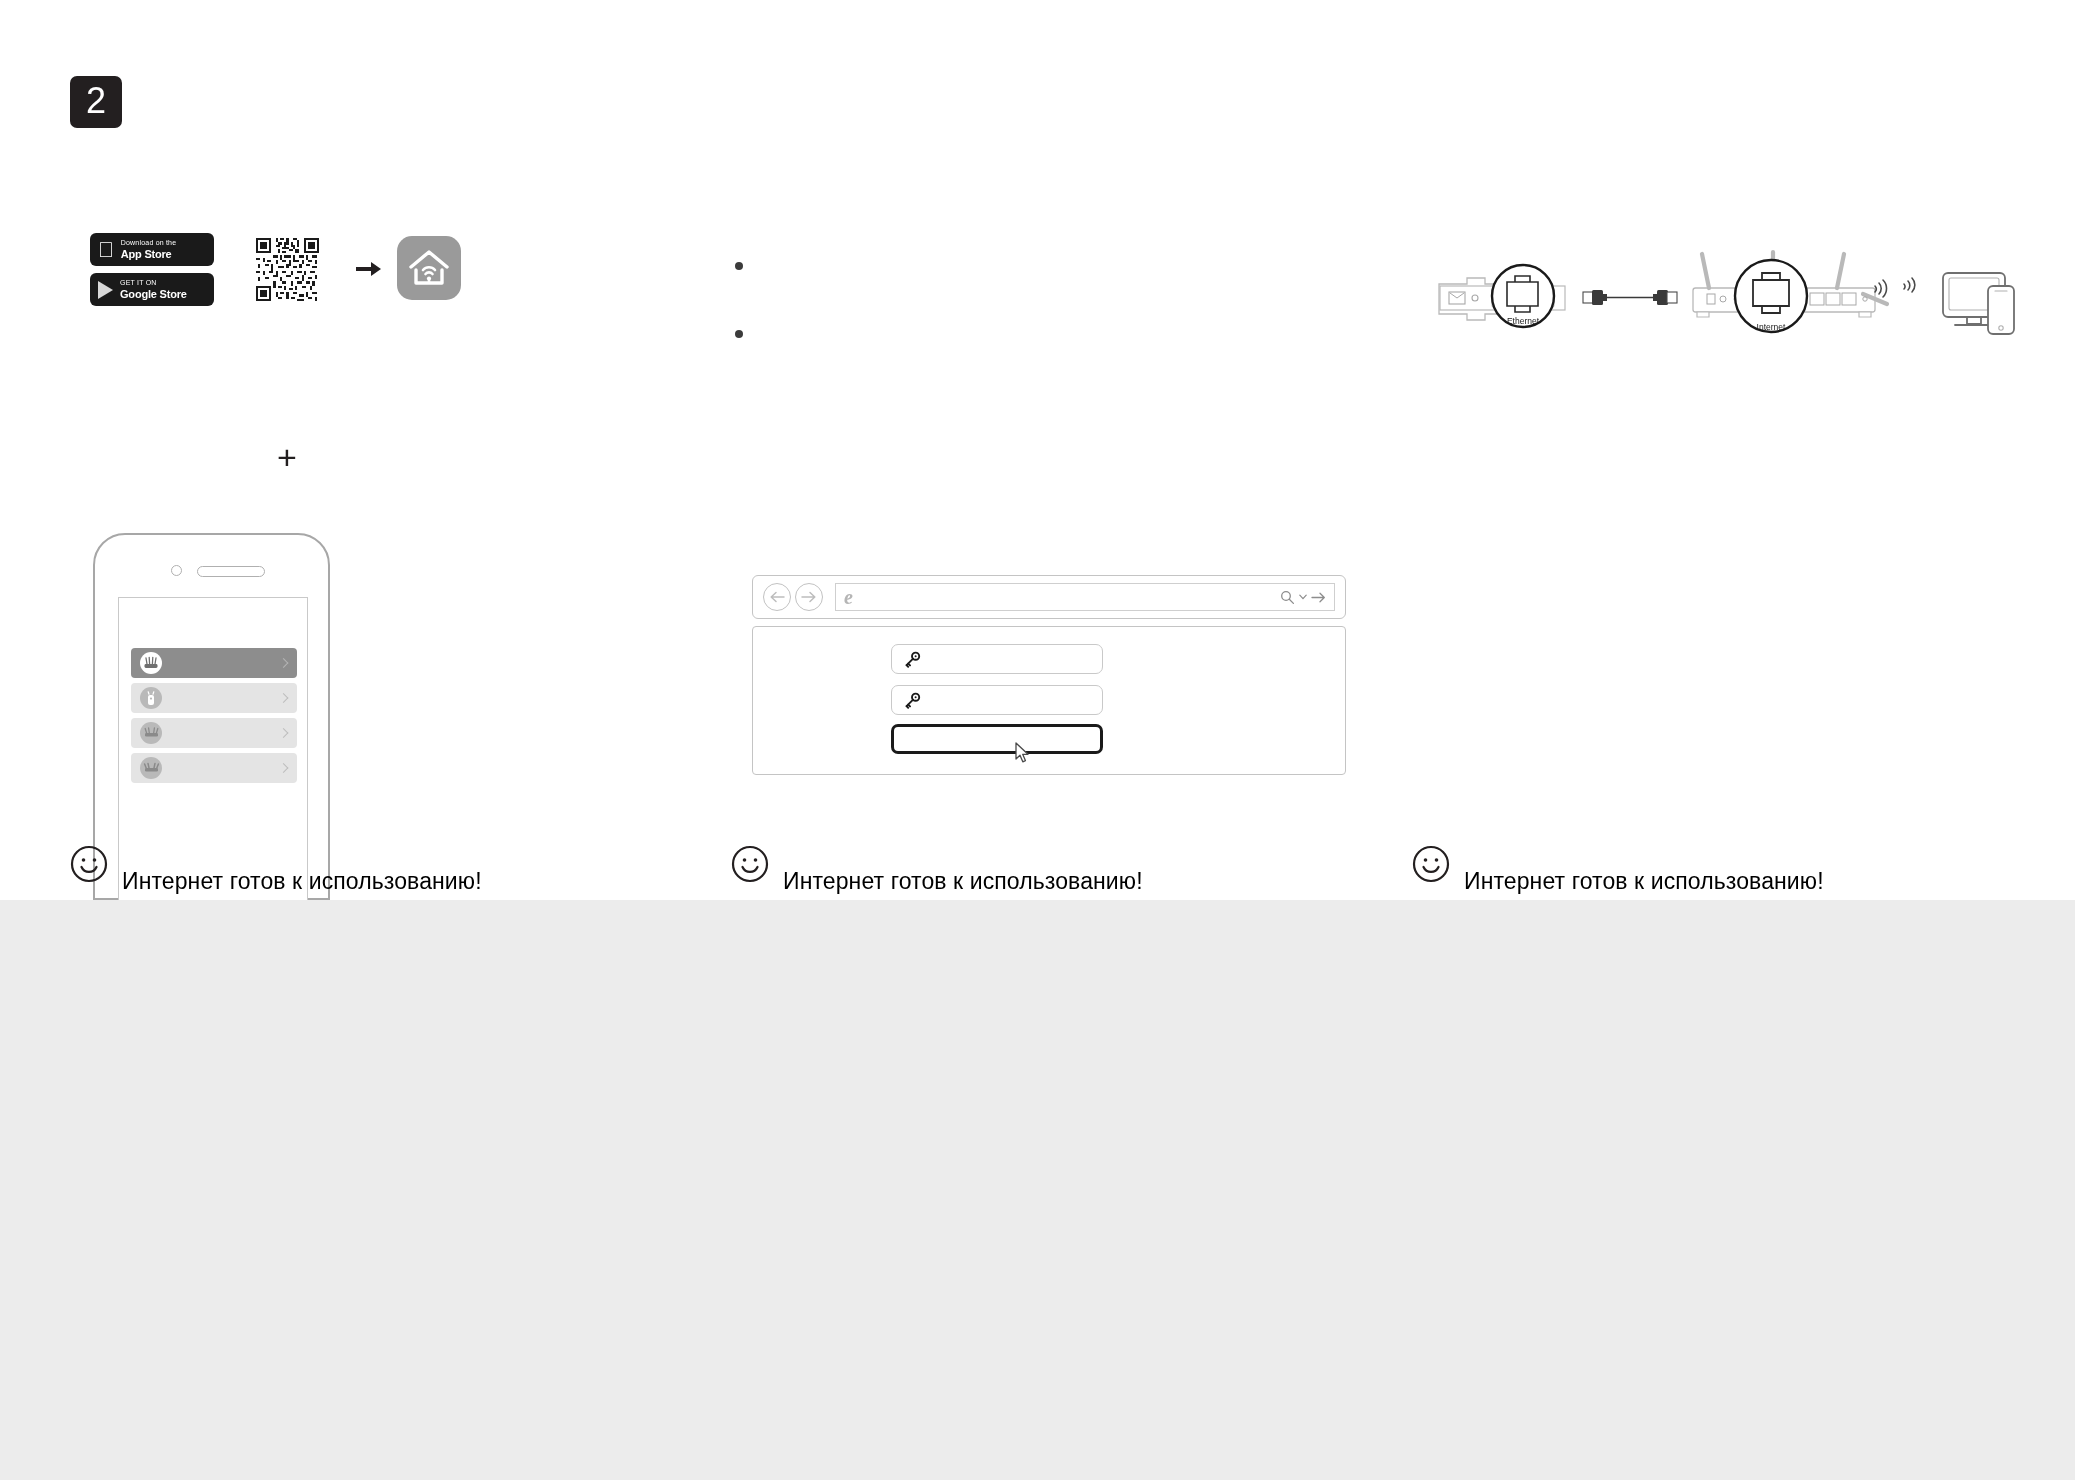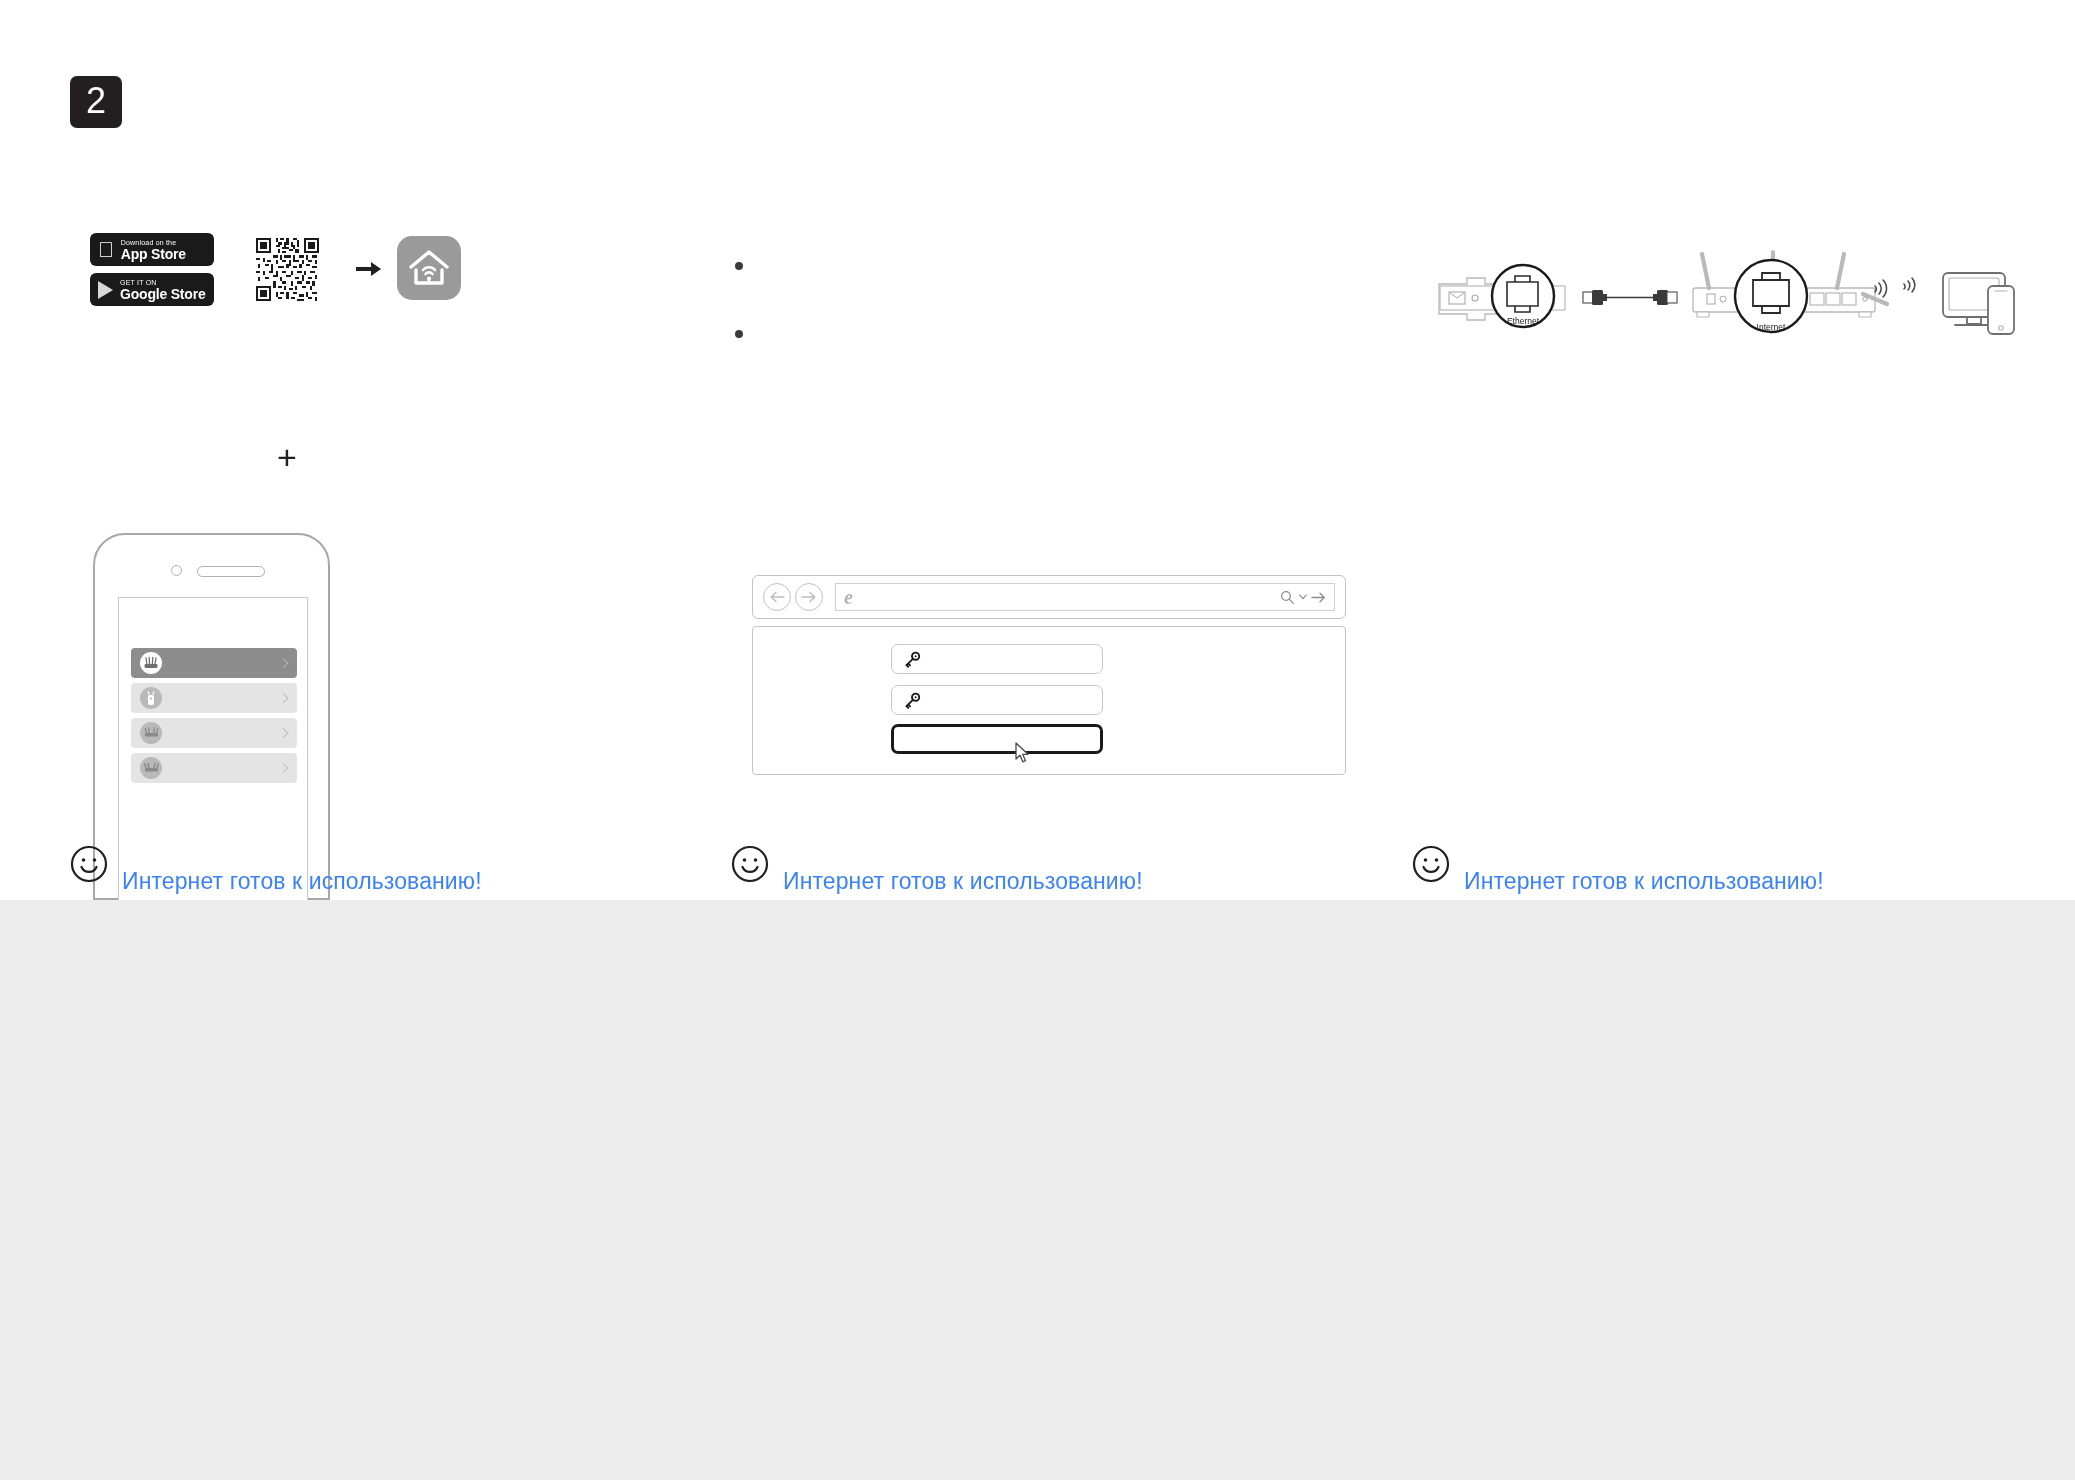--- a/index.html
+++ b/index.html
@@ -23,21 +23,21 @@
 
   
   .store-badges { position:absolute; left:90px; top:233px; width:124px; }
   .store-badge {
     width:124px; height:33px; background:#1a1a1a; border-radius:6px;
     display:flex; align-items:center; padding:0 8px; margin-bottom:7px; color:#fff;
   }
   .store-badge .glyph { font-size:21px; line-height:1; margin-right:7px; }
   .store-badge .txt { display:flex; flex-direction:column; justify-content:center; }
   .store-badge .top-line { font-size:7px; letter-spacing:.2px; line-height:9px; }
-  .store-badge .main-line { font-size:14px; font-weight:700; line-height:15px; letter-spacing:-.2px; }
+  .store-badge .main-line { font-size:11px; font-weight:700; line-height:15px; letter-spacing:-.2px; }
   .play-tri {
     width:0; height:0; border-top:9px solid transparent; border-bottom:9px solid transparent;
     border-left:15px solid #d8d8d8; margin-right:7px;
   }
 
   
   .qr { background:#fff; }
   .qr-app { position:absolute; left:256px; top:238px; width:63px; height:63px; }
 
   
@@ -120,21 +120,21 @@
 
   
   .hw-diagram { position:absolute; left:1425px; top:238px; width:600px; height:110px; }
 
   
   .ready-row { position:absolute; display:flex; align-items:center; gap:14px; }
   .ready-row.c1 { left:70px; top:832px; }
   .ready-row.c2 { left:731px; top:832px; }
   .ready-row.c3 { left:1412px; top:832px; }
   .smiley { width:38px; height:38px; flex:none; }
-  .ready-text { font-size:23px; color:#3b82f6; letter-spacing:.1px; white-space:nowrap;margin-top:36px; }
+  .ready-text { font-size:23px; color:#000000; letter-spacing:.1px; white-space:nowrap;margin-top:36px; }
 
   
   .bullet-col { position:absolute; }
   .bullet-col.col1 { left:120px; top:1020px; }
   .bullet-col.col2 { left:800px; top:1030px; }
   .bullet-col.col3 { left:1430px; top:1040px; }
   .bullet-line { position:relative; height:0; }
   .bullet-line::before {
     content:""; position:absolute; left:0; top:0; width:8px; height:8px;
     background:#3b3b3b; border-radius:50%;

